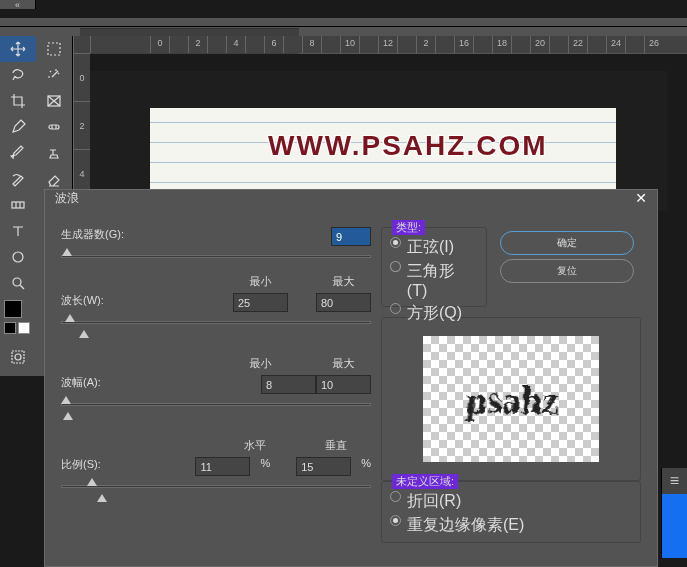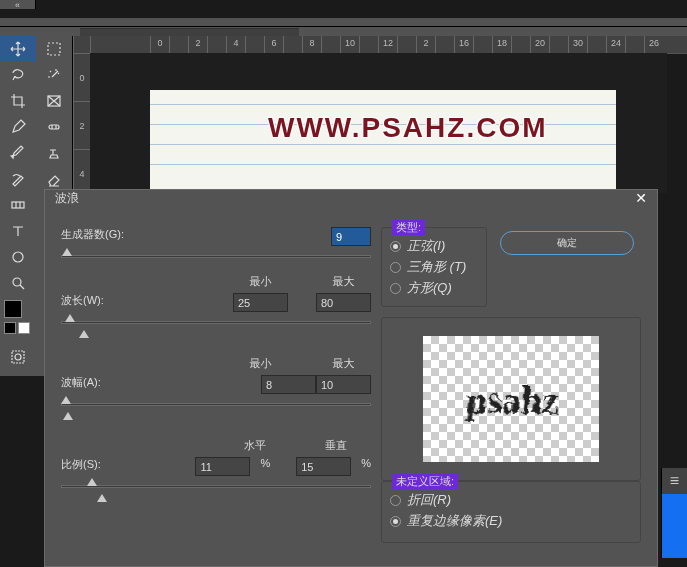--- a/index.html
+++ b/index.html
@@ -23,21 +23,21 @@
 .swatch.black { background: #000; }
 .swatch-row { display: flex; gap: 2px; }
 .mini-row { margin-top: 4px; }
 
 
 .ruler-h { position: absolute; left: 73px; top: 36px; right: 0; height: 17px; background: #424242; color: #bbb; font-size: 9px; display: flex; align-items: center; overflow: hidden; }
 .ruler-tick { width: 19px; text-align: center; border-left: 1px solid #666; height: 17px; line-height: 14px; }
 .ruler-v { position: absolute; left: 73px; top: 53px; width: 17px; background: #424242; height: 340px; color: #bbb; font-size: 9px; }
 .ruler-v .ruler-tick { height: 48px; width: 17px; border-top: 1px solid #666; line-height: 48px; }
 
-.canvas-area { position: absolute; left: 90px; top: 53px; width: 577px; height: 140px; background: #1e1e1e; text-align: right; }
+.canvas-area { position: absolute; left: 90px; top: 71px; width: 577px; height: 140px; background: #1e1e1e; text-align: right; }
 .canvas-doc { position: absolute; left: 60px; top: 37px; width: 466px; height: 100px; background: #f5f5f0; }
 .note-line { border-top: 1px solid #b0c4d8; height: 20px; }
 .watermark { position: absolute; left: 118px; top: 22px; font-size: 28px; font-weight: bold; color: #7a1520; text-shadow: -1px -1px 0 #fff, 1px -1px 0 #fff, -1px 1px 0 #fff, 1px 1px 0 #fff; letter-spacing: 2px; }
 
 
 .dialog { position: absolute; left: 44px; top: 189px; width: 614px; height: 378px; background: #535353; border: 1px solid #6b6b6b; }
 .dialog-title { display: flex; justify-content: space-between; height: 27px; padding: 0 10px; color: #ddd; font-size: 12px; }
 .dialog-close { color: #fff; font-size: 14px; cursor: pointer; }
 .dialog-body { padding: 10px 16px; display: flex; gap: 10px; }
 .left-col { width: 310px; }
@@ -49,21 +49,21 @@
 .form-input { background: #454545; border: 1px solid #2a2a2a; color: #ddd; font-size: 11px; width: 55px; height: 19px; padding: 1px 4px; }
 .form-input.sel { background: #235a9a; color: #fff; }
 .unit { color: #ddd; font-size: 11px; margin-left: 4px; }
 
 .slider { position: relative; height: 14px; margin: 4px 0 10px 0; }
 .slider-track { position: absolute; left: 0; right: 0; top: 5px; height: 3px; background: #3a3a3a; border: 1px solid #6a6a6a; }
 .slider-thumb { position: absolute; width: 0; height: 0; border-left: 5px solid transparent; border-right: 5px solid transparent; border-bottom: 8px solid #ccc; top: -2px; }
 
 .group-box { border: 1px solid #444; border-radius: 3px; padding: 6px 8px 8px 8px; margin-bottom: 10px; position: relative; }
 .group-title { color: #ddd; font-size: 11px; position: absolute; top: -8px; left: 10px; background: #6d28d9; padding: 0 4px; }
-.radio-row { display: flex; align-items: center; gap: 6px; color: #ddd; font-size: 13px; margin: 3px 0; font-style: italic; }
+.radio-row { display: flex; gap: 6px; color: #ddd; font-size: 16px; margin: 3px 0; }
 .radio { width: 11px; height: 11px; border: 1px solid #999; border-radius: 50%; display: inline-flex; align-items: center; justify-content: center; }
 .radio.checked::after { content: ""; width: 5px; height: 5px; background: #ddd; border-radius: 50%; display: block; }
 
 .btn { background: #535353; border: 1px solid #888; border-radius: 14px; color: #ddd; font-size: 10px; text-align: center; height: 24px; line-height: 22px; width: 134px; margin: 4px auto; display: block; }
 .btn.primary { border: 1.5px solid #5a9fd4; }
 .btn.small { width: 76px; height: 24px; border-radius: 3px; }
 
 .preview-box { border: 1px solid #444; border-radius: 3px; padding: 10px; height: 164px; display: flex; align-items: center; justify-content: center; }
 .checker { width: 176px; height: 126px; background: repeating-conic-gradient(#ccc 0 25%, #fff 0 50%) 0 0/16px 16px; display: flex; align-items: center; justify-content: center; }
 .preview-text { font-family: serif; font-size: 38px; font-weight: bold; color: #222; transform: skewX(-5deg); filter: url(#wavy); }
@@ -262,21 +262,21 @@
   <div class="ruler-tick">12</div>
   <div class="ruler-tick" style="width:19px"></div>
   <div class="ruler-tick">2</div>
   <div class="ruler-tick" style="width:19px"></div>
   <div class="ruler-tick">16</div>
   <div class="ruler-tick" style="width:19px"></div>
   <div class="ruler-tick">18</div>
   <div class="ruler-tick" style="width:19px"></div>
   <div class="ruler-tick">20</div>
   <div class="ruler-tick" style="width:19px"></div>
-  <div class="ruler-tick">30</div>
+  <div class="ruler-tick">22</div>
   <div class="ruler-tick" style="width:19px"></div>
   <div class="ruler-tick">24</div>
   <div class="ruler-tick" style="width:19px"></div>
   <div class="ruler-tick">26</div>
 </div>
 <div class="ruler-v">
   <div class="ruler-tick">0</div>
   <div class="ruler-tick">2</div>
   <div class="ruler-tick">4</div>
 </div>
@@ -385,20 +385,21 @@
               <span class="radio"></span>
               <span>三角形 (T)</span>
             </div>
           <div class="radio-row">
               <span class="radio"></span>
               <span>方形(Q)</span>
             </div>
         </div>
         <div style="width:140px">
           <button class="btn primary">确定</button>
+          <button class="btn">复位</button>
         </div>
       </div>
 
       <div class="preview-box">
         <div class="checker">
           <span class="preview-text">psahz</span>
         </div>
       </div>
 
 

